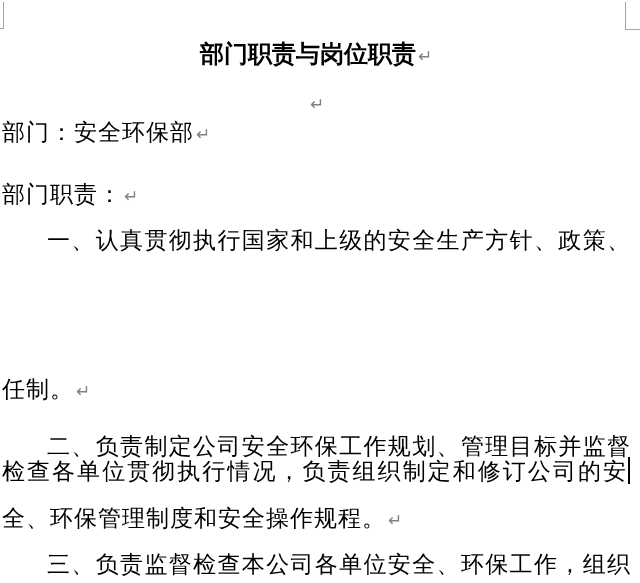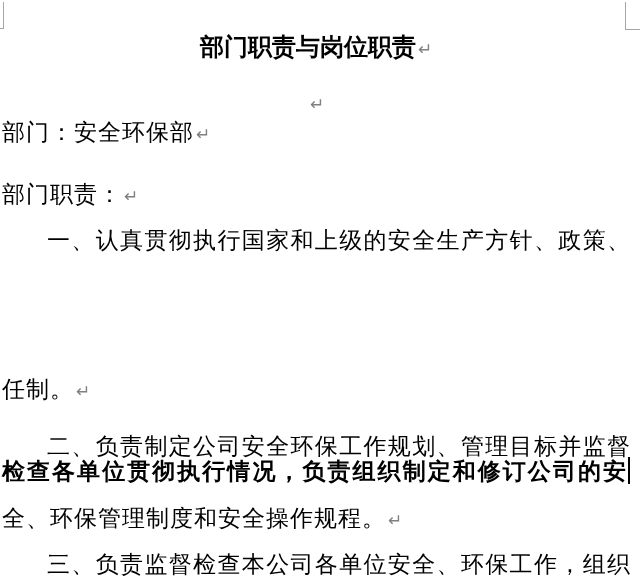--- a/index.html
+++ b/index.html
@@ -41,21 +41,21 @@
 
 <div class="page">
 
   <div class="mark mark-left-v"></div>
   <div class="mark mark-left-h"></div>
   <div class="mark mark-right-v"></div>
   <div class="mark mark-right-h"></div>
 
   <div class="content">
 
-    <div class="line center title-line" style="top:24px;">
+    <div class="line center title-line" style="top:31px;">
       <span>部门职责与岗位职责</span><span class="pilcrow">↵</span>
     </div>
 
     <div class="line center" style="top:80px;">
       <span class="pilcrow">↵</span>
     </div>
 
     <div class="line" style="top:110px;">
       <span>部门：安全环保部</span><span class="pilcrow">↵</span>
     </div>
@@ -71,21 +71,21 @@
 
 
     <div class="line" style="top:367px;">
       <span>任制。</span><span class="pilcrow">↵</span>
     </div>
 
     <div class="line fill indent" style="top:424px;">
       <span>二、负责制定公司安全环保工作规划、管理目标并监督</span>
     </div>
 
-    <div class="line fill" style="top:449px;font-weight:bold;">
+    <div class="line fill" style="top:449px;">
       <span>检查各单位贯彻执行情况，负责组织制定和修订公司的安</span><span class="caret"></span>
     </div>
 
     <div class="line" style="top:496px;">
       <span>全、环保管理制度和安全操作规程。</span><span class="pilcrow">↵</span>
     </div>
 
     <div class="line fill indent" style="top:542px;">
       <span>三、负责监督检查本公司各单位安全、环保工作，组织</span>
     </div>

